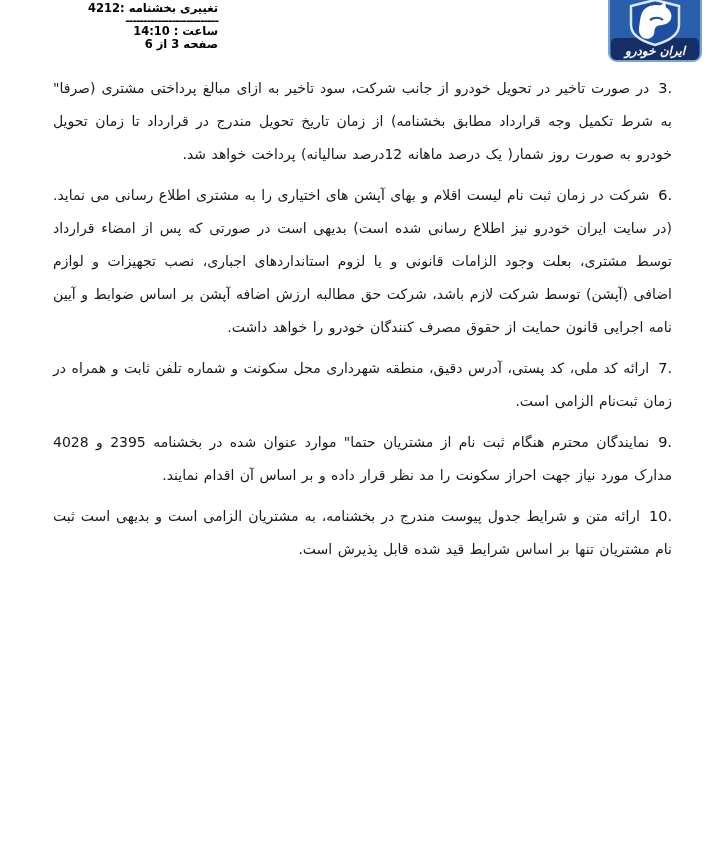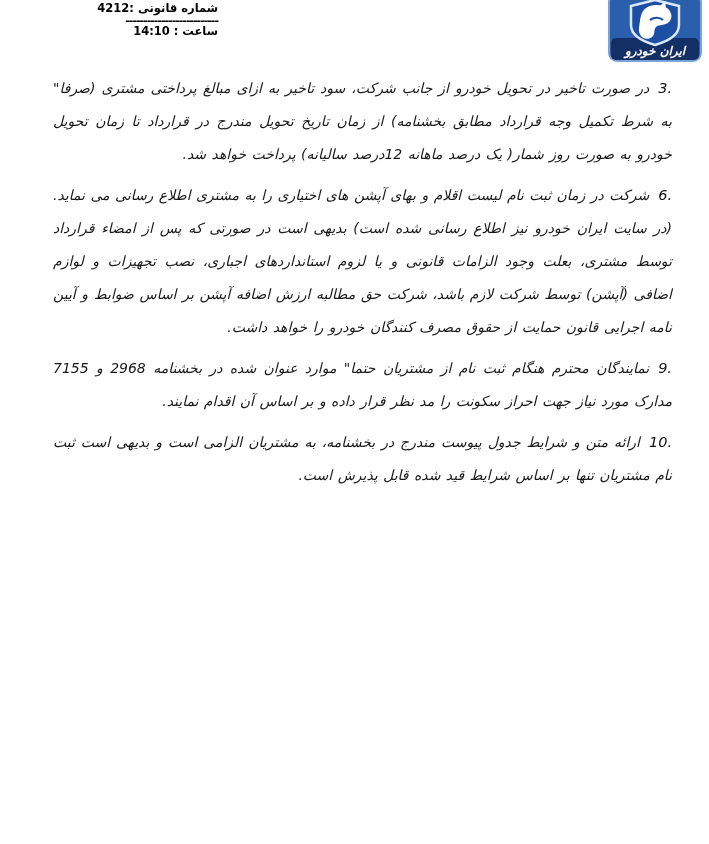--- a/index.html
+++ b/index.html
@@ -61,63 +61,64 @@
     direction: rtl;
   }
   .item {
     direction: rtl;
     text-align: justify;
     font-size: 14px;
     line-height: 33px;
     margin: 0 0 8px 17px;
     color: #181818;
     word-spacing: 1px;
-    font-style: italic;
   }
   .item .num {
     direction: ltr;
     unicode-bidi: embed;
     display: inline-block;
     font-size: 14.5px;
     margin-left: 9px;
     color: #111;
   }
   .item .txt {
     unicode-bidi: plaintext;
   }
 </style>
 </head>
 <body>
 
 <div class="page">
 
   <div class="hdr">
-    <div>شماره قانونی :4212</div>
+    <div>تغییری بخشنامه :4212</div>
     <div class="divider">--------------------------</div>
     <div>ساعت : 14:10</div>
+    <div>صفحه 3 از 6</div>
   </div>
 
   <svg class="logo" viewBox="0 0 94 62" xmlns="http://www.w3.org/2000/svg" aria-hidden="true">
     <rect x="1" y="-6" width="92" height="67" rx="8" fill="#2a5fae" stroke="#7ba3d4" stroke-width="2"></rect>
     <rect x="3" y="38" width="88" height="22" rx="5" fill="#132f66"></rect>
     <path d="M47 0 L71 6 L71 25 C71 35 61 41 47 45 C33 41 23 35 23 25 L23 6 Z" fill="#1c4ea3" stroke="#dbe8f7" stroke-width="2.5"></path>
     <path d="M35 11 C39 4 53 3 59 8 C64 12 65 18 61 22 C57 26 51 24 48 27
              C45 30 48 34 44 37 C37 42 30 36 31 28 C32 22 32 16 35 11 Z" fill="#ffffff"></path>
     <path d="M42 20 C46 17 52 17 55 20" stroke="#1c4ea3" stroke-width="2.2" fill="none"></path>
     <path d="M52 6 L57 1 L58 8 Z" fill="#ffffff"></path>
     <text x="47" y="55" text-anchor="middle" font-size="12" font-weight="bold" font-style="italic" fill="#ffffff" font-family="DejaVu Sans, sans-serif">ایران خودرو</text>
   </svg>
 
   <div class="items">
     <p class="item"><span class="num">3.</span><span class="txt">در صورت تاخیر در تحویل خودرو از جانب شرکت، سود تاخیر به ازای مبالغ پرداختی مشتری (صرفا" به شرط تکمیل وجه قرارداد مطابق بخشنامه) از زمان تاریخ تحویل مندرج در قرارداد تا زمان تحویل خودرو به صورت روز شمار( یک درصد ماهانه 12درصد سالیانه) پرداخت خواهد شد.</span></p>
 
 
 
     <p class="item"><span class="num">6.</span><span class="txt">شرکت در زمان ثبت نام لیست اقلام و بهای آپشن های اختیاری را به مشتری اطلاع رسانی می نماید. (در سایت ایران خودرو نیز اطلاع رسانی شده است) بدیهی است در صورتی که پس از امضاء قرارداد توسط مشتری، بعلت وجود الزامات قانونی و یا لزوم استانداردهای اجباری، نصب تجهیزات و لوازم اضافی (آپشن) توسط شرکت لازم باشد، شرکت حق مطالبه ارزش اضافه آپشن بر اساس ضوابط و آیین نامه اجرایی قانون حمایت از حقوق مصرف کنندگان خودرو را خواهد داشت.</span></p>
 
+    <p class="item"><span class="num">7.</span><span class="txt">ارائه کد ملی، کد پستی، آدرس دقیق، منطقه شهرداری محل سکونت و شماره تلفن ثابت و همراه در زمان ثبت‌نام الزامی است.</span></p>
 
 
-    <p class="item"><span class="num">9.</span><span class="txt">نمایندگان محترم هنگام ثبت نام از مشتریان حتما" موارد عنوان شده در بخشنامه  2968 و 7155 مدارک مورد نیاز جهت احراز سکونت را مد نظر قرار داده و بر اساس آن اقدام نمایند.</span></p>
+    <p class="item"><span class="num">9.</span><span class="txt">نمایندگان محترم هنگام ثبت نام از مشتریان حتما" موارد عنوان شده در بخشنامه  2395 و 4028 مدارک مورد نیاز جهت احراز سکونت را مد نظر قرار داده و بر اساس آن اقدام نمایند.</span></p>
 
     <p class="item"><span class="num">10.</span><span class="txt">ارائه متن و شرایط جدول پیوست مندرج در بخشنامه، به مشتریان الزامی است و بدیهی است ثبت نام مشتریان تنها بر اساس شرایط قید شده قابل پذیرش است.</span></p>
   </div>
 
 </div>
 
 </body></html>

